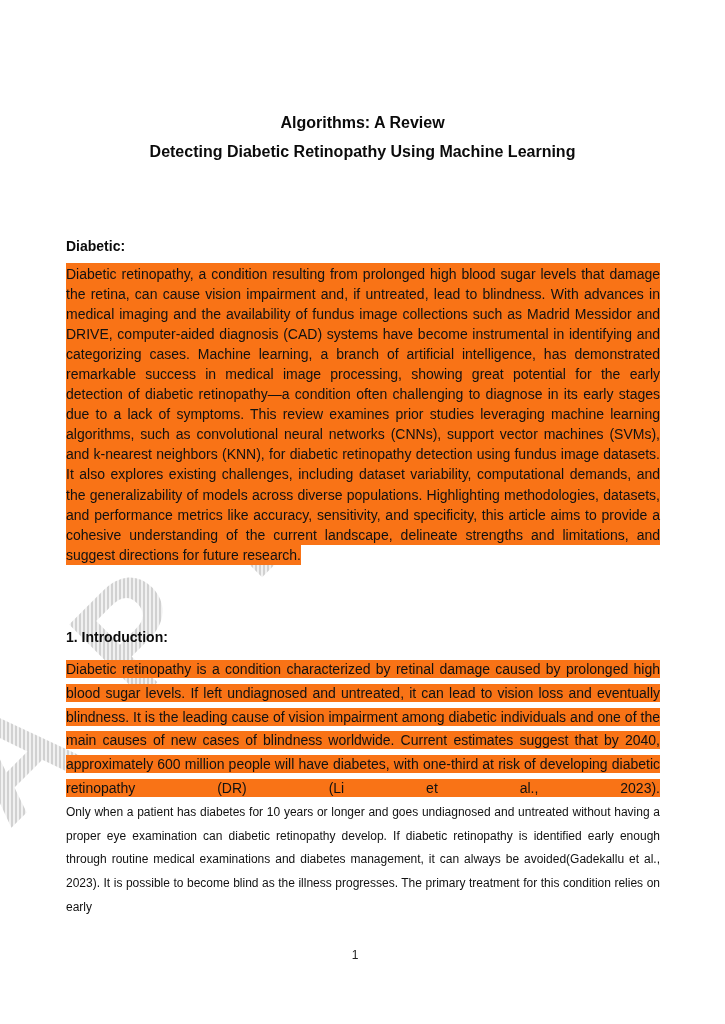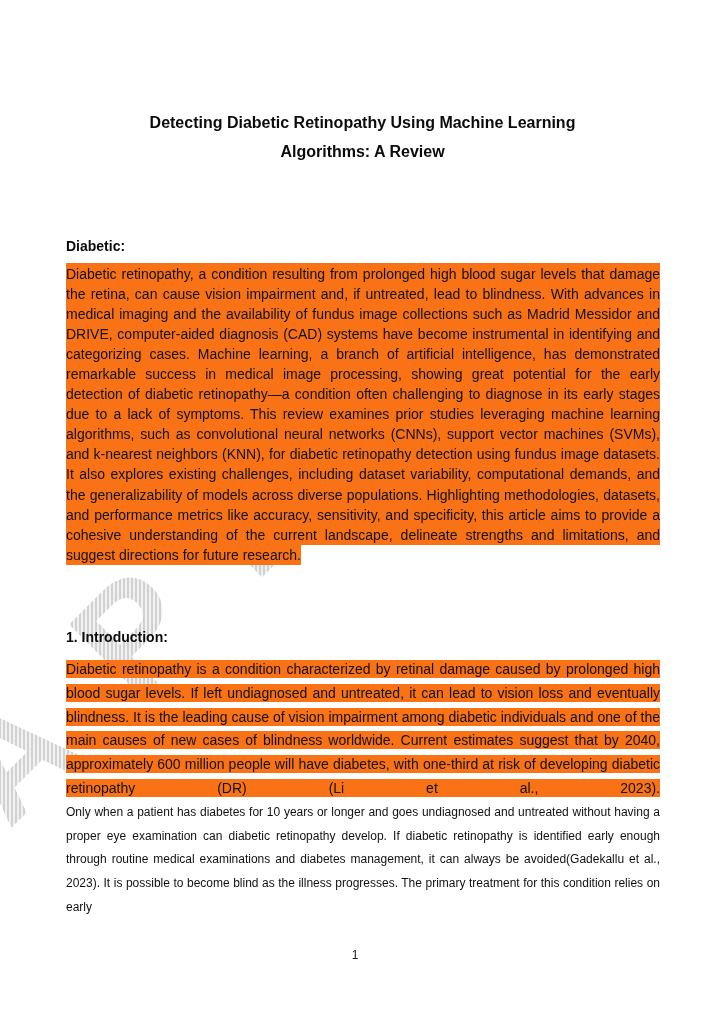--- a/index.html
+++ b/index.html
@@ -126,22 +126,22 @@
 </head>
 <body>
 
 <div class="page">
 
   <div class="watermark">PAPER</div>
 
   <div class="content">
 
     <div class="title-block">
+      <div>Algorithms: A Review</div>
       <div>Detecting Diabetic Retinopathy Using Machine Learning</div>
-      <div>Algorithms: A Review</div>
     </div>
 
     <div class="abstract-heading">Diabetic:</div>
 
     <p class="abstract-body"><mark>Diabetic retinopathy, a condition resulting from prolonged high blood sugar levels that damage the retina, can cause vision impairment and, if untreated, lead to blindness. With advances in medical imaging and the availability of fundus image collections such as Madrid Messidor and DRIVE, computer-aided diagnosis (CAD) systems have become instrumental in identifying and categorizing cases. Machine learning, a branch of artificial intelligence, has demonstrated remarkable success in medical image processing, showing great potential for the early detection of diabetic retinopathy—a condition often challenging to diagnose in its early stages due to a lack of symptoms. This review examines prior studies leveraging machine learning algorithms, such as convolutional neural networks (CNNs), support vector machines (SVMs), and k-nearest neighbors (KNN), for diabetic retinopathy detection using fundus image datasets. It also explores existing challenges, including dataset variability, computational demands, and the generalizability of models across diverse populations. Highlighting methodologies, datasets, and performance metrics like accuracy, sensitivity, and specificity, this article aims to provide a cohesive understanding of the current landscape, delineate strengths and limitations, and suggest directions for future research.</mark></p>
 
     <div class="intro-heading">1.  Introduction:</div>
 
     <div class="intro-flow">
       <p class="intro-hl"><mark>Diabetic retinopathy is a condition characterized by retinal damage caused by prolonged high blood sugar levels. If left undiagnosed and untreated, it can lead to vision loss and eventually blindness. It is the leading cause of vision impairment among diabetic individuals and one of the main causes of new cases of blindness worldwide. Current estimates suggest that by 2040, approximately 600 million people will have diabetes, with one-third at risk of developing diabetic retinopathy (DR) (Li et al., 2023).</mark></p>

